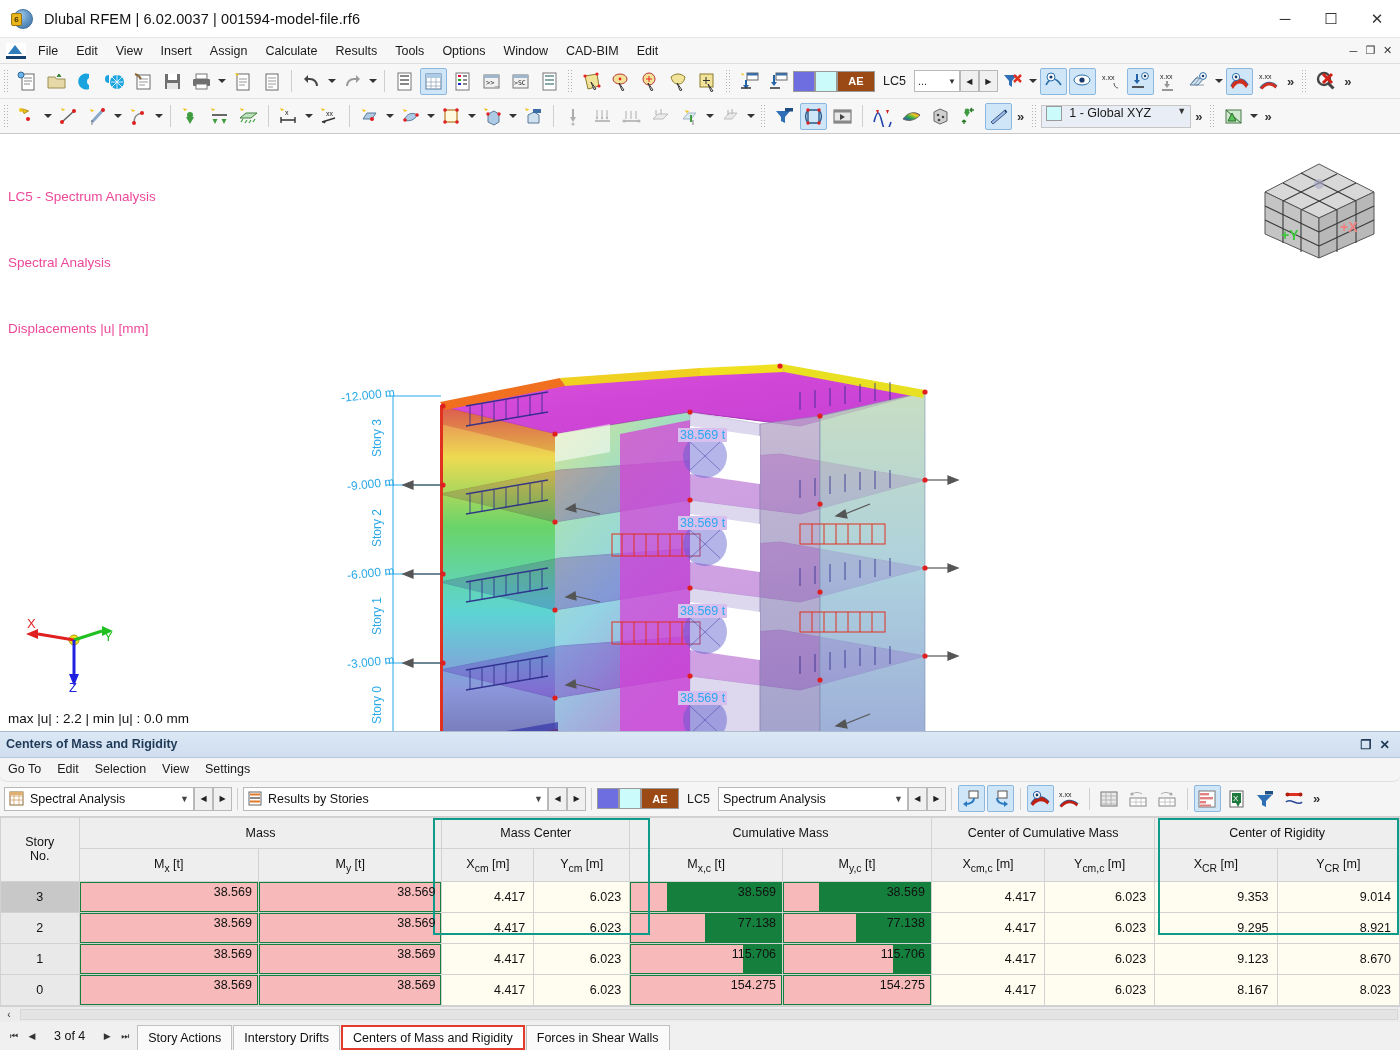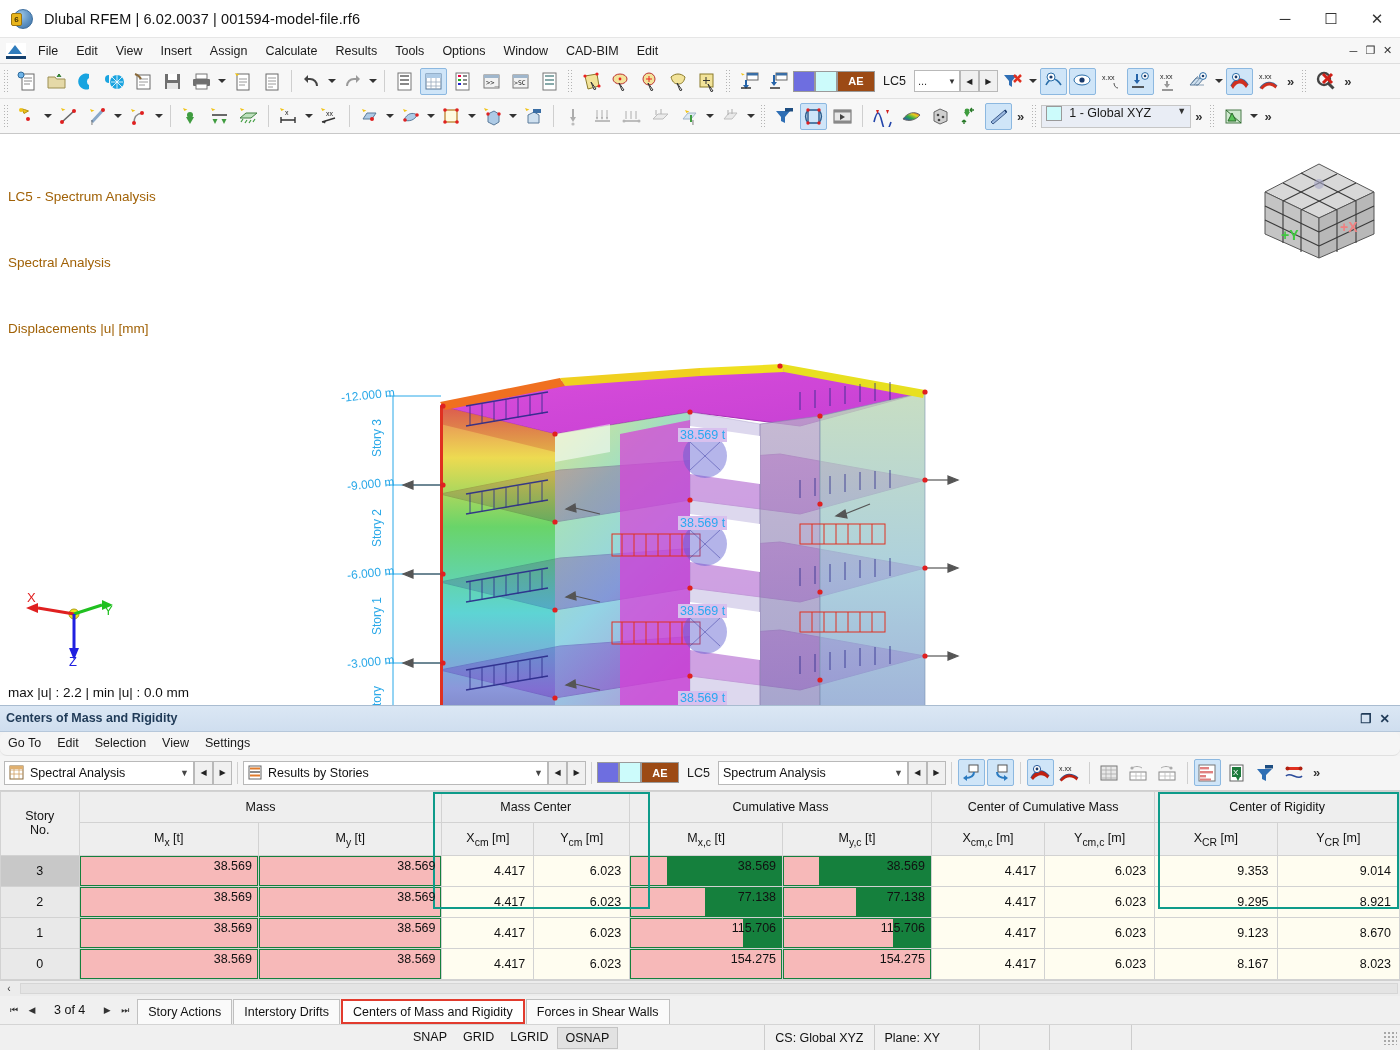--- a/index.html
+++ b/index.html
@@ -87,21 +87,21 @@
 
   .cs-combo {
     display:flex; align-items:flex-start; width:150px; height:23px;
     background:#e9edf5; border:1px solid #c6c6c6; padding:0 4px; font-size:12.5px; flex:0 0 auto;
   }
   .cs-combo .cs-sw { width:16px; height:15px; background:#ccfbfb; border:1px solid #9a9a9a; margin-right:7px; }
   .cs-combo .dd { margin-left:auto; font-size:9px; color:#333; }
 
   
   .viewport { position:relative; flex:1 1 auto; background:#ffffff; overflow:hidden; }
-  .vp-legend { position:absolute; left:8px; top:8px; font-size:13.5px; line-height:22px; color:#a16207; white-space:pre; }
+  .vp-legend { position:absolute; left:8px; top:8px; font-size:13.5px; line-height:22px; color:#ec4899; white-space:pre; }
   .vp-minmax { position:absolute; left:8px; bottom:5px; font-size:13.5px; color:#111; }
   .viewcube { position:absolute; right:18px; top:24px; }
   .axis-tripod { position:absolute; left:10px; bottom:36px; }
 
   
   .panel { flex:0 0 auto; border-top:1px solid #a9bcd0; background:#f3f3f3; }
   .panel-title {
     height:26px; background:linear-gradient(#dbe7f4,#cfdeef);
     display:flex; align-items:center; padding:0 6px;
     font-weight:bold; font-size:12.5px; color:#1f3a57;
@@ -1427,27 +1427,13 @@
         <span class="pb">▶</span>
         <span class="pb">⏭</span>
       </div>
       <div class="tab">Story Actions</div>
       <div class="tab">Interstory Drifts</div>
       <div class="tab active" style="border-color: rgb(226, 59, 46);">Centers of Mass and Rigidity</div>
       <div class="tab">Forces in Shear Walls</div>
     </div>
   </div>
 
-  <div class="statusbar">
-    <div class="snapgrp">
-      <div class="snapbtn">SNAP</div>
-      <div class="snapbtn">GRID</div>
-      <div class="snapbtn">LGRID</div>
-      <div class="snapbtn act">OSNAP</div>
-    </div>
-    <div class="sb-cell" style="margin-left:146px;">CS: Global XYZ</div>
-    <div class="sb-cell" style="width:105px;">Plane: XY</div>
-    <div class="sb-cell" style="width:70px;"></div>
-    <div class="sb-cell" style="width:82px;"></div>
-    <div class="sb-cell sb-spring"></div>
-    <div class="grip-corner"></div>
-  </div>
 </div>
 
 </body></html>

